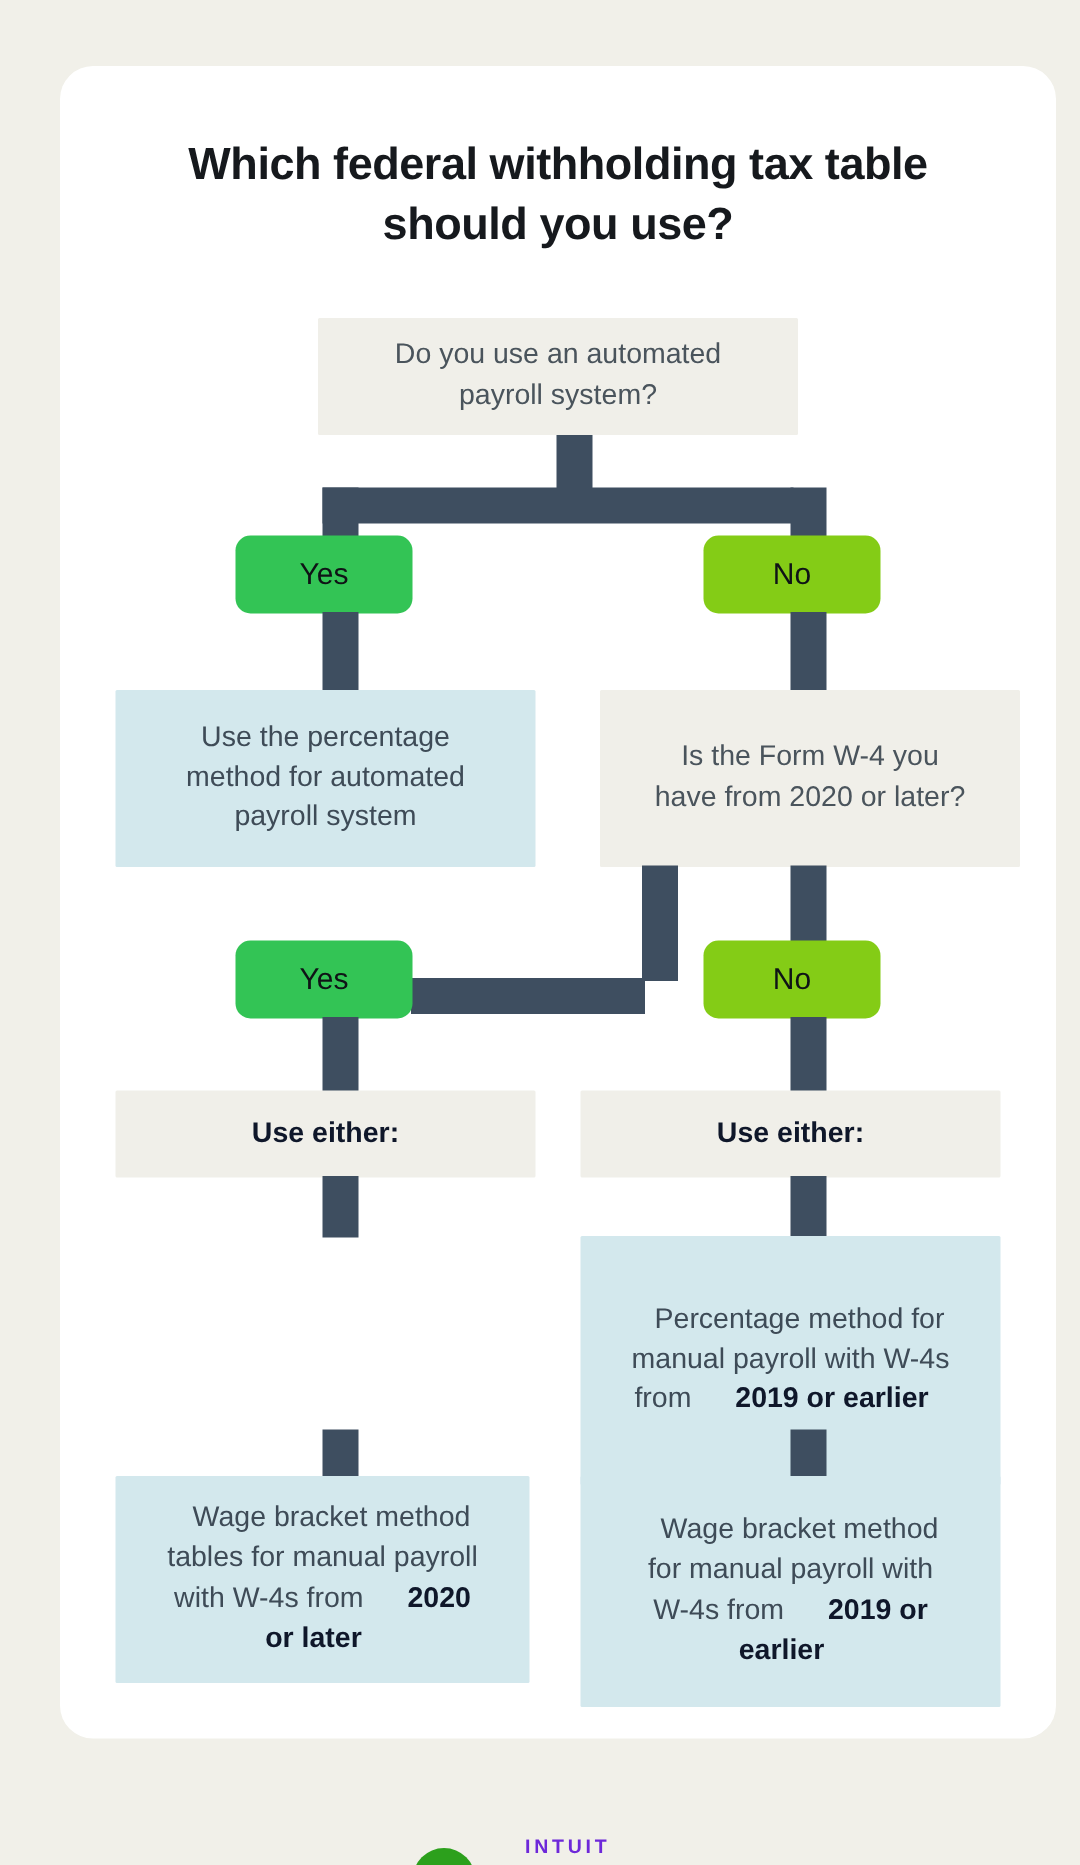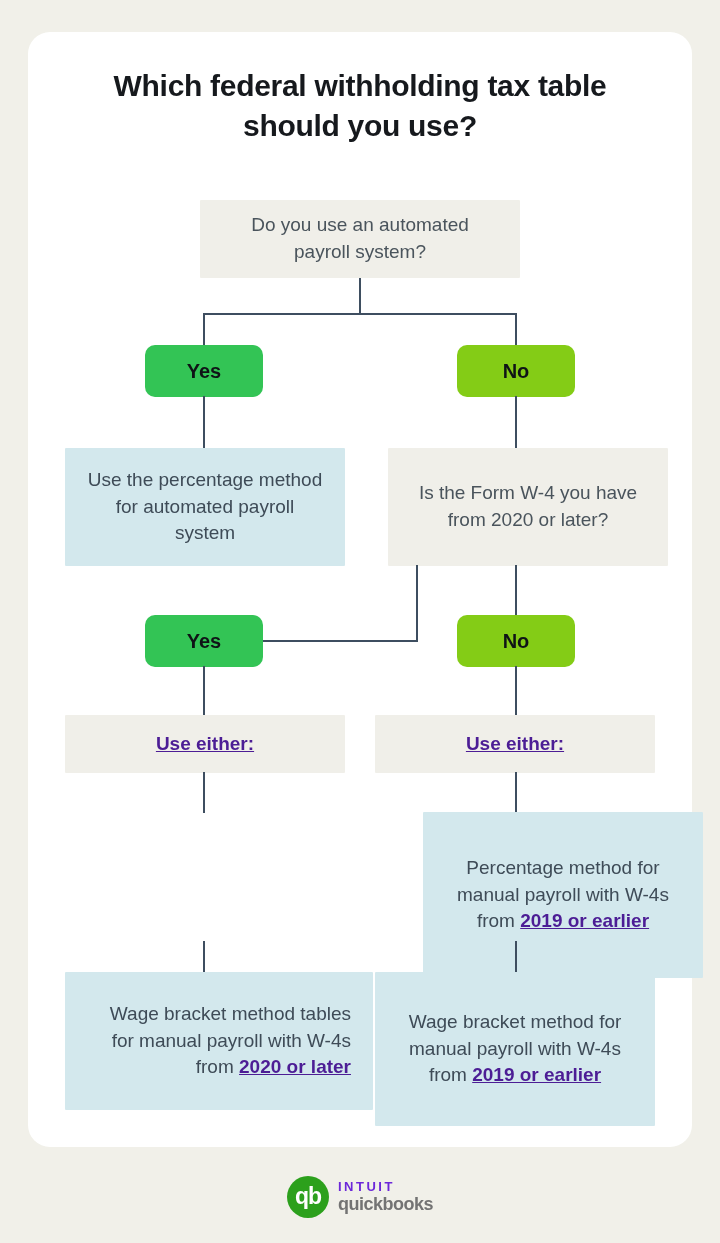--- a/index.html
+++ b/index.html
@@ -1,15 +1,15 @@
 <!DOCTYPE html>
 <html><head>
 <meta charset="utf-8">
 <style>
-  * { margin: 0; padding: 0; box-sizing: border-box; }
+  * { margin: 0; padding: 12px; box-sizing: border-box; }
   html, body { width: 720px; }
   body {
     height: 1243px;
     position: relative;
     background: #f1f0e9;
     font-family: "Liberation Sans", "DejaVu Sans", sans-serif;
     overflow: hidden;
   }
   .card {
     position: absolute;
@@ -35,30 +35,30 @@
     align-items: center;
     justify-content: center;
     text-align: center;
     border-radius: 1px;
     font-size: 19px;
     line-height: 1.42;
     padding: 10px 22px;
   }
   .box.gray  { background: #f0efe9; color: #4a545c; }
   .box.blue  { background: #d3e8ed; color: #3e4b57; }
-  .box b, .box.strong { color: #4c1d95; font-weight: 700; text-decoration: underline; }
+  .box b, .box.strong { color: #0f172a; font-weight: 700; }
   .box.strong { font-weight: 700; font-size: 19px; }
   .pill {
     position: absolute;
     display: flex;
     align-items: center;
     justify-content: center;
     border-radius: 10px;
     font-size: 20px;
-    font-weight: 700;
+    font-weight: 400;
     color: #0f1316;
   }
   .pill.green  { background: #33c455; }
   .pill.orange { background: #84cc16; }
   .line { position: absolute; background: #3e4e60; }
   .line.v { width: 2px; }
   .line.h { height: 2px; }
   .footer-logo {
     position: absolute;
     left: 0; top: 1176px;
@@ -147,28 +147,28 @@
   <div class="box gray strong" style="left:37px; top:683px; width:280px; height:58px;">
     <span>Use either:</span>
   </div>
   <div class="box gray strong" style="left:347px; top:683px; width:280px; height:58px;">
     <span>Use either:</span>
   </div>
 
   <div class="line v" style="left:175px; top:740px; height:41px;"></div>
   <div class="line v" style="left:487px; top:740px; height:41px;"></div>
 
-  <div class="box blue" style="left:347px; top:780px; width:280px; height:166px;margin-left:48px;">
+  <div class="box blue" style="left:347px; top:780px; width:280px; height:166px;">
     <span><span>Percentage method for manual payroll with W-4s from </span><b>2019 or earlier</b></span>
   </div>
 
   <div class="line v" style="left:175px; top:909px; height:32px;"></div>
   <div class="line v" style="left:487px; top:909px; height:32px;"></div>
 
-  <div class="box blue" style="left:37px; top:940px; width:308px; height:138px;text-align:right;">
+  <div class="box blue" style="left:37px; top:940px; width:276px; height:138px;">
     <span><span>Wage bracket method tables for manual payroll with W-4s from </span><b>2020 or later</b></span>
   </div>
   <div class="box blue" style="left:347px; top:940px; width:280px; height:154px;">
     <span><span>Wage bracket method for manual payroll with W-4s from </span><b>2019 or earlier</b></span>
   </div>
 
 </div>
 
 <div class="footer-logo">
   <div class="qb-circle">

